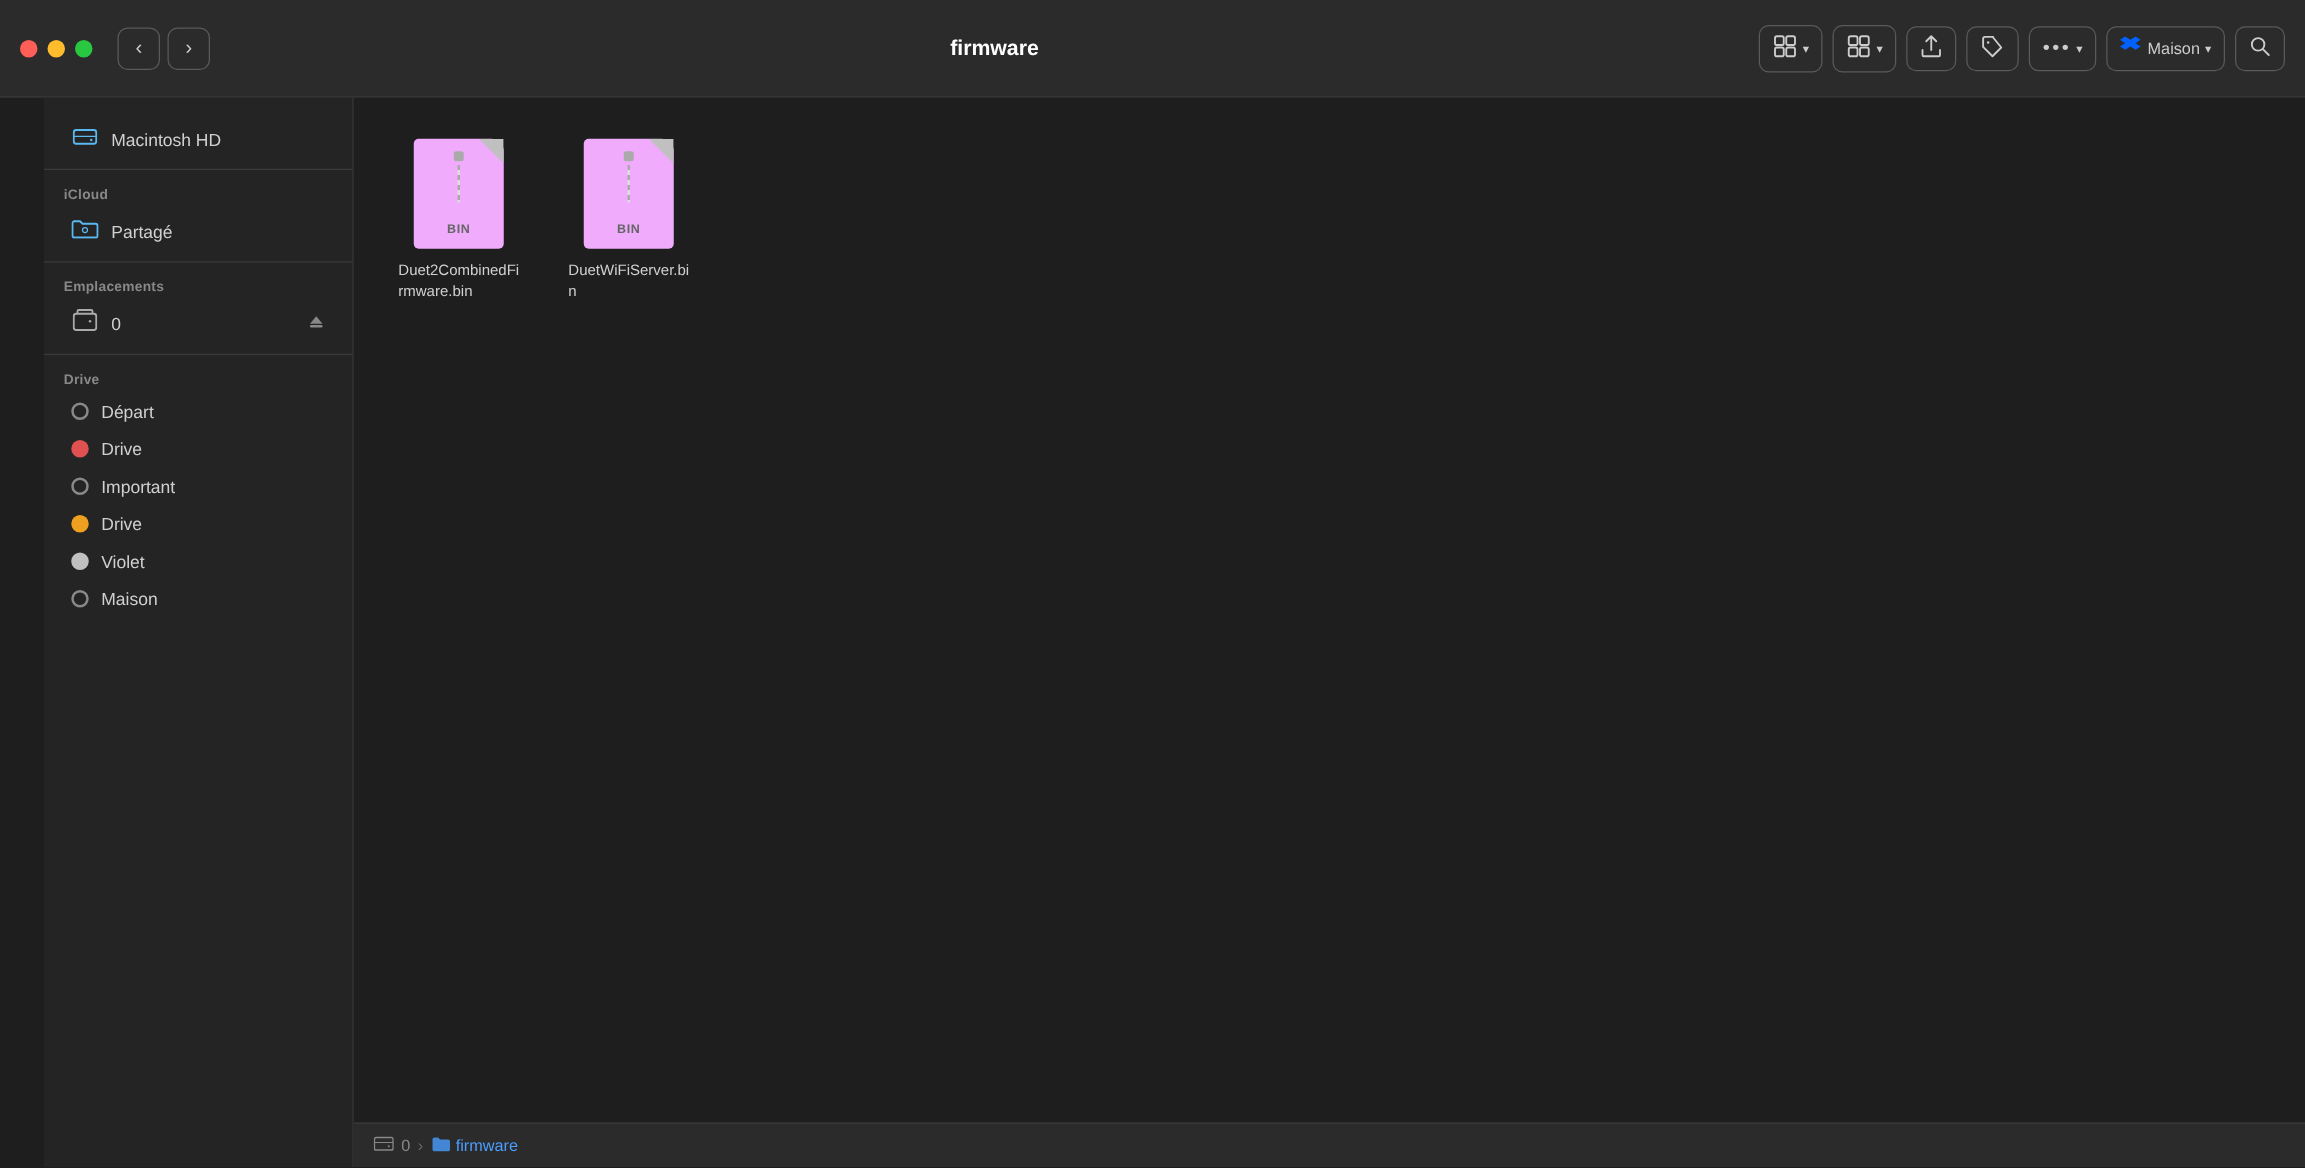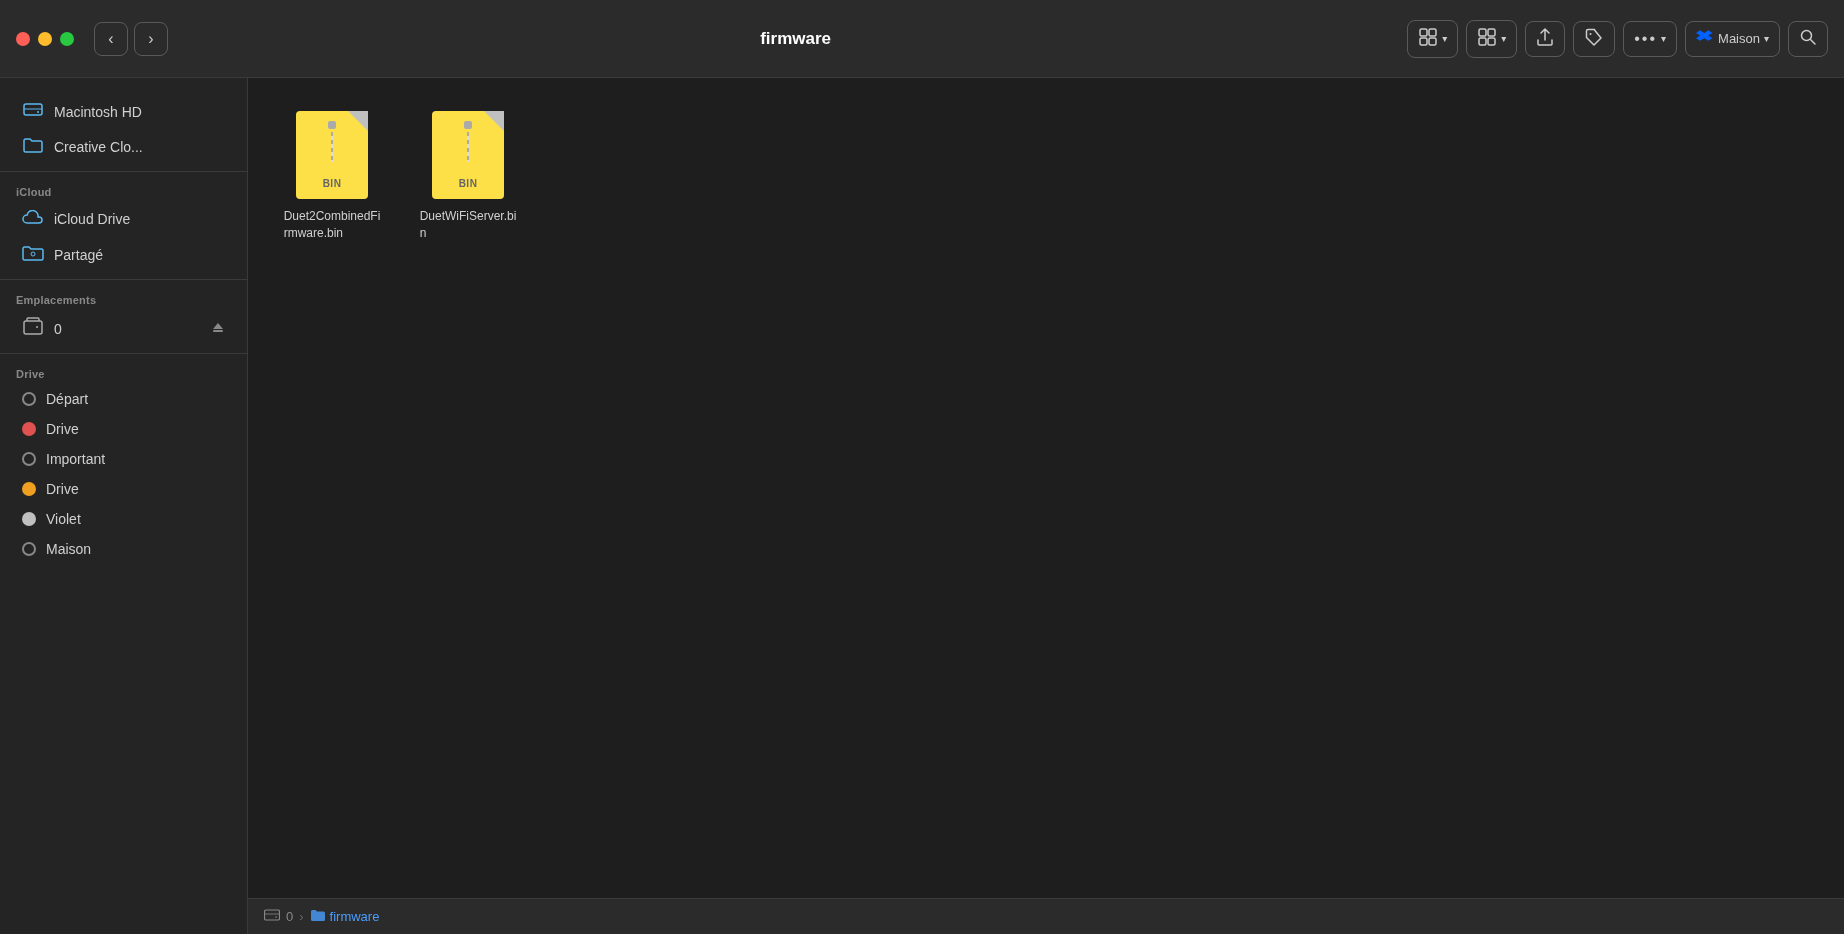--- a/index.html
+++ b/index.html
@@ -89,20 +89,21 @@
       padding: 0 10px;
       gap: 4px;
       font-size: 14px;
     }
 
     
     .main-content {
       display: flex;
       flex: 1;
       overflow: hidden;
+      margin-left: 35px;
     }
 
     
     .sidebar {
       width: 248px;
       background: #242424;
       display: flex;
       flex-direction: column;
       padding: 16px 0;
       flex-shrink: 0;
@@ -199,21 +200,21 @@
       display: flex;
       align-items: center;
       justify-content: center;
       margin-bottom: 8px;
     }
 
     
     .bin-icon {
       width: 72px;
       height: 88px;
-      background: #fde047;
+      background: #f0abfc;
       border-radius: 4px 10px 4px 4px;
       position: relative;
       display: flex;
       align-items: flex-end;
       justify-content: center;
       padding-bottom: 10px;
     }
 
     .bin-icon::before {
       content: '';
@@ -430,41 +431,25 @@
       <span class="item-icon">
         <svg width="20" height="16" viewBox="0 0 20 16" fill="none">
           <rect x="1" y="3" width="18" height="11" rx="2" stroke="#5ab8f0" stroke-width="1.5"></rect>
           <line x1="1" y1="8" x2="19" y2="8" stroke="#5ab8f0" stroke-width="1"></line>
           <circle cx="15" cy="11" r="1" fill="#5ab8f0"></circle>
         </svg>
       </span>
       <span class="item-label">Macintosh HD</span>
     </div>
 
-    <div class="sidebar-item">
-      <span class="item-icon">
-        <svg width="20" height="17" viewBox="0 0 20 17" fill="none">
-          <path d="M1 4.5A1.5 1.5 0 012.5 3H7l2 2h8.5A1.5 1.5 0 0119 6.5v8A1.5 1.5 0 0117.5 16h-15A1.5 1.5 0 011 14.5v-10z" stroke="#5ab8f0" stroke-width="1.5"></path>
-        </svg>
-      </span>
-      <span class="item-label">Creative Clo...</span>
-    </div>
 
     <div class="sidebar-divider"></div>
 
     <div class="sidebar-section-label">iCloud</div>
 
-    <div class="sidebar-item">
-      <span class="item-icon">
-        <svg width="22" height="14" viewBox="0 0 22 14" fill="none">
-          <path d="M17 13H5a4 4 0 010-8h.17A5 5 0 0116 7h1a3 3 0 010 6z" stroke="#5ab8f0" stroke-width="1.5"></path>
-        </svg>
-      </span>
-      <span class="item-label">iCloud Drive</span>
-    </div>
 
     <div class="sidebar-item">
       <span class="item-icon">
         <svg width="22" height="18" viewBox="0 0 22 18" fill="none">
           <path d="M1 5.5A1.5 1.5 0 012.5 4H7l2 2h10.5A1.5 1.5 0 0121 7.5v8a1.5 1.5 0 01-1.5 1.5h-17A1.5 1.5 0 011 15.5v-10z" stroke="#5ab8f0" stroke-width="1.5"></path>
           <circle cx="11" cy="11" r="2" stroke="#5ab8f0" stroke-width="1"></circle>
         </svg>
       </span>
       <span class="item-label">Partagé</span>
     </div>

